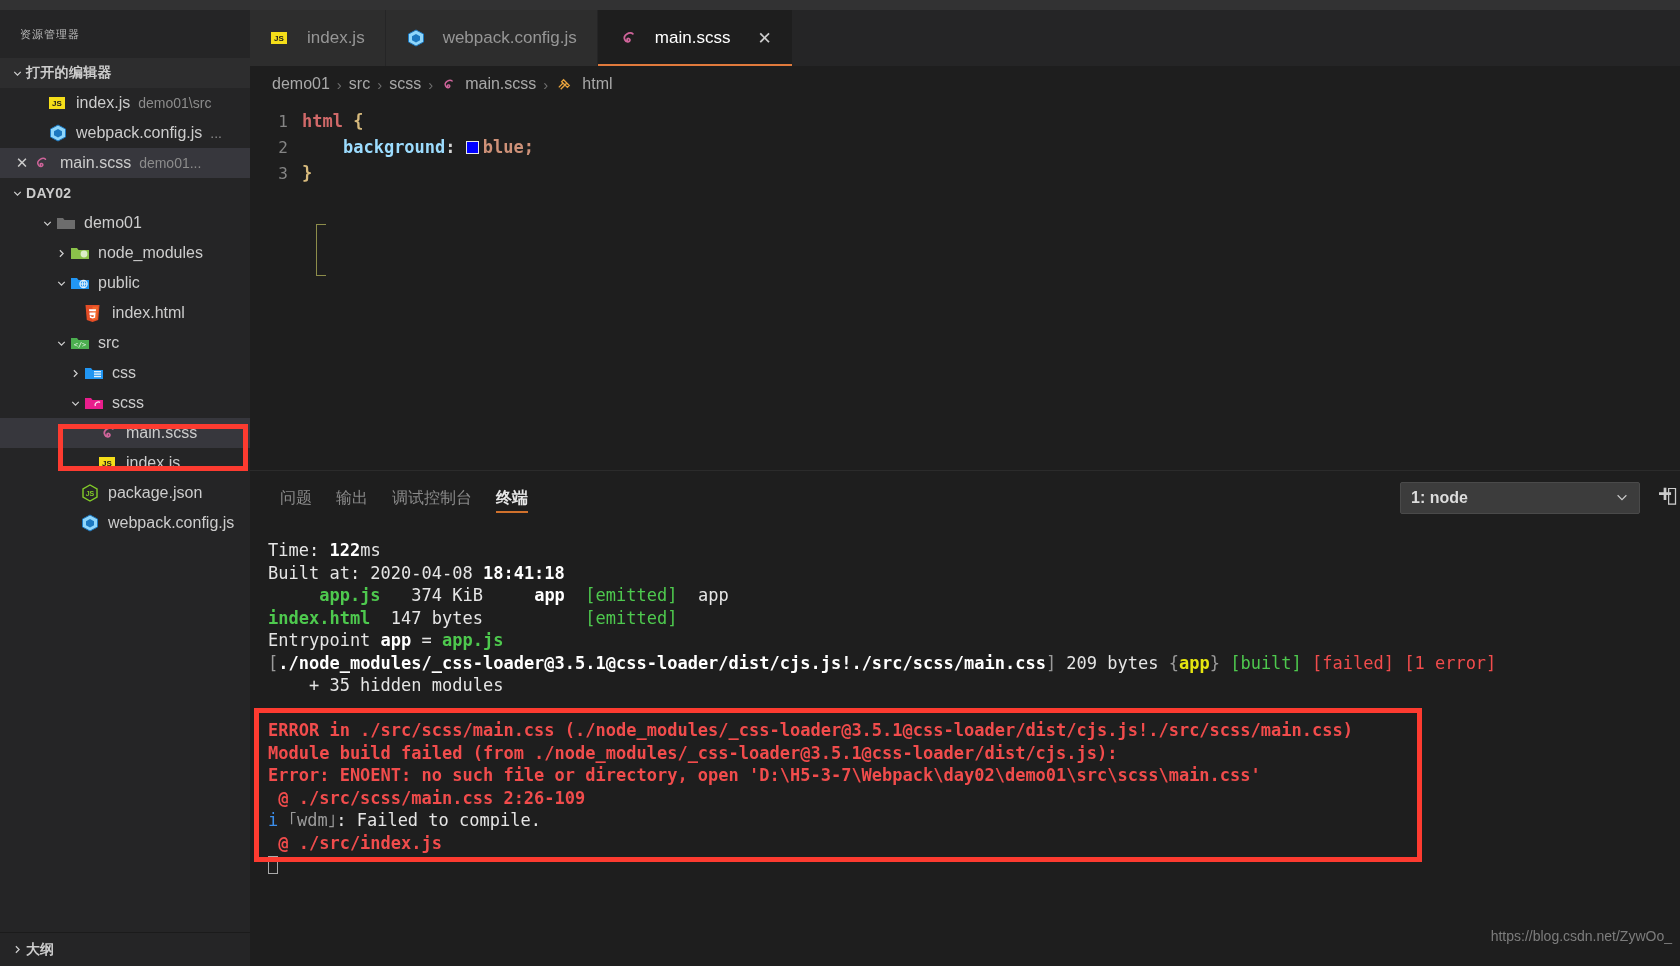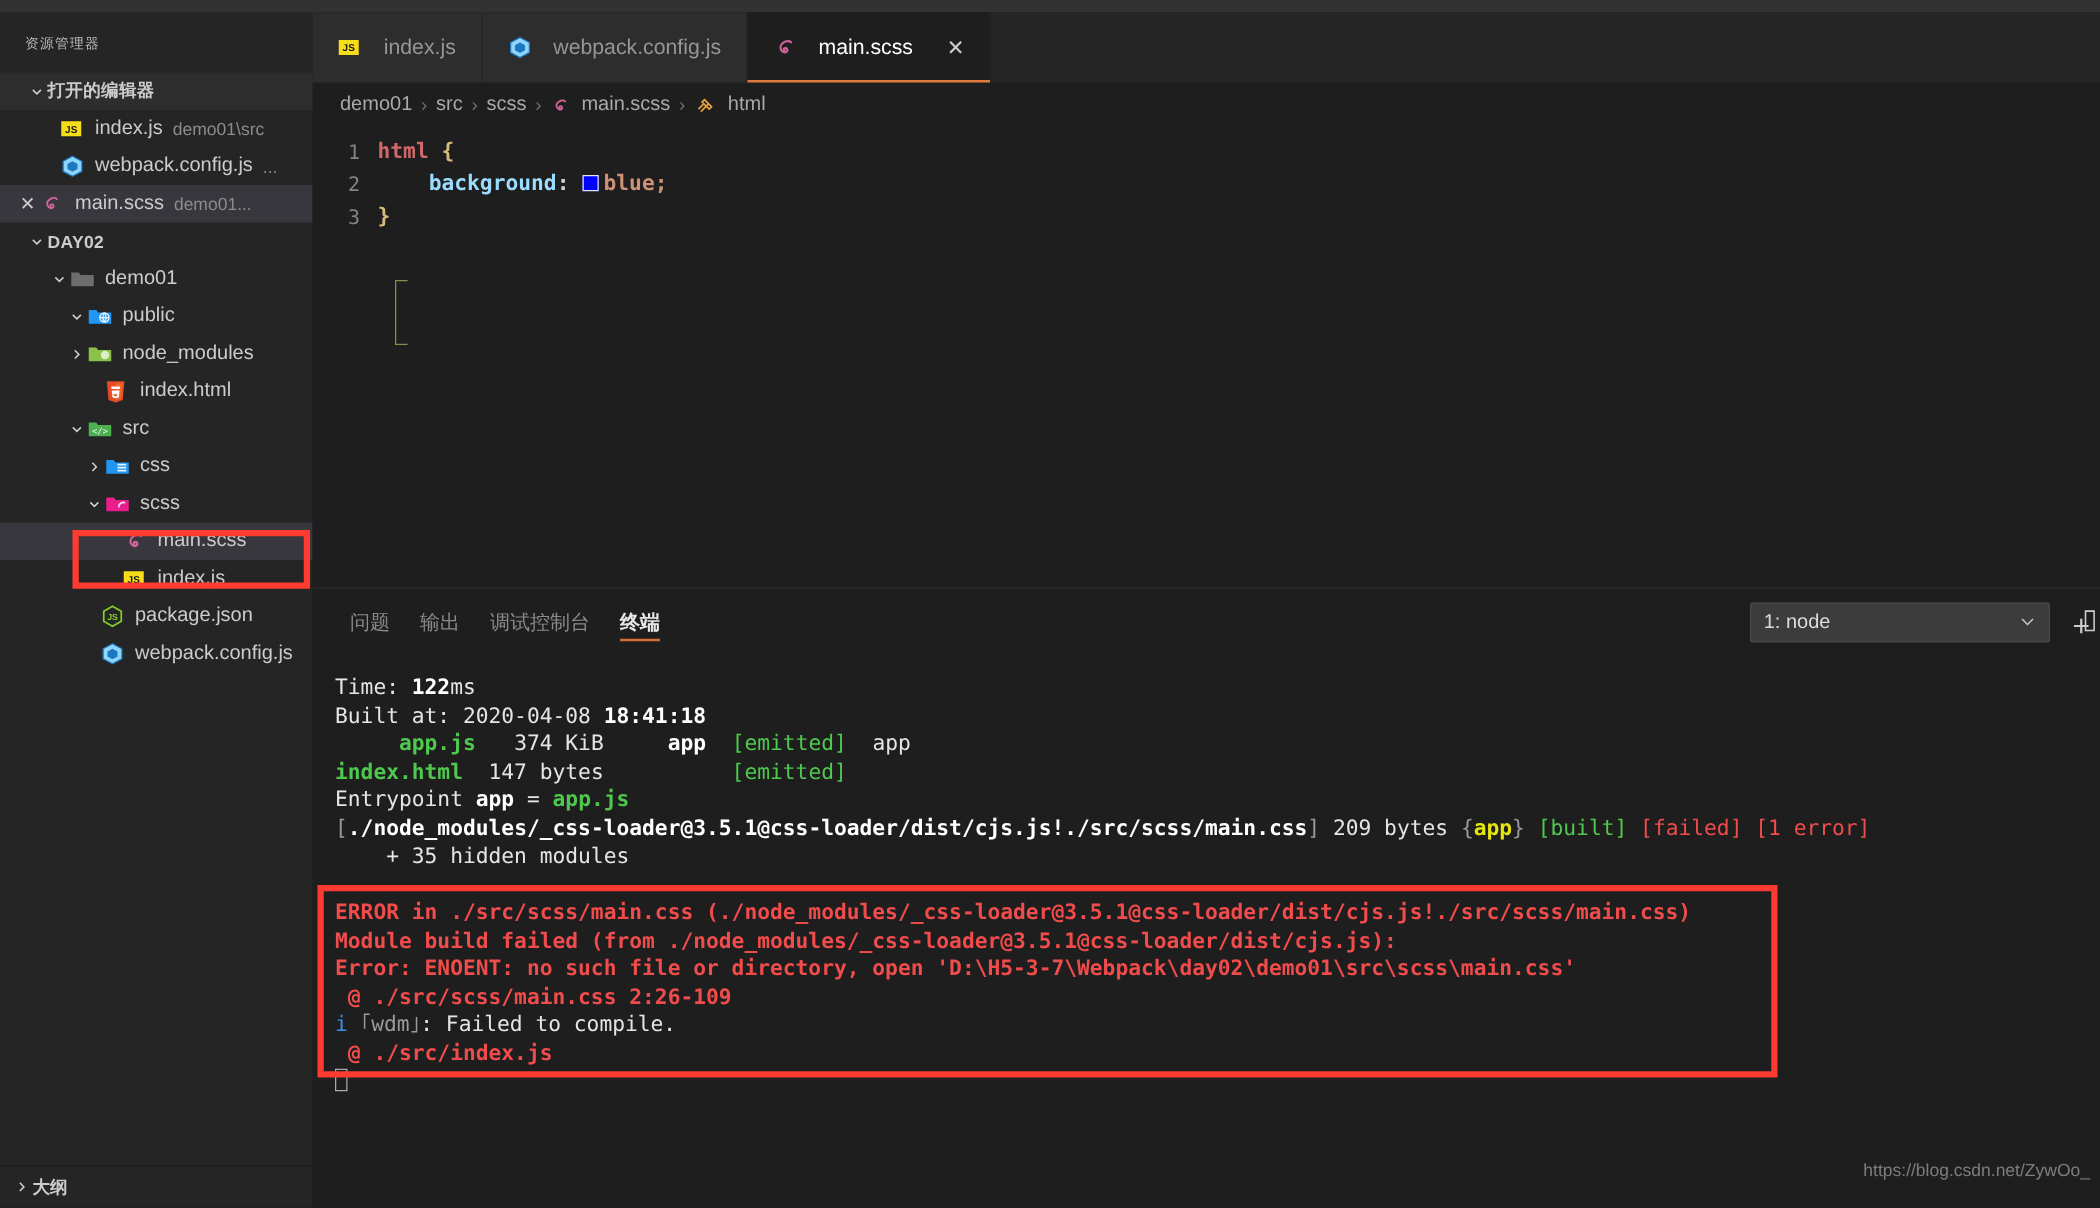--- a/index.html
+++ b/index.html
@@ -17,21 +17,21 @@
   .body-row { display:flex; flex:1 1 auto; min-height:0; }
 
   
   .sidebar { width:250px; background:#252526; display:flex; flex-direction:column; flex:0 0 250px; position:relative; }
   .sidebar-title {
     height:48px; display:flex; align-items:center; padding-left:20px;
     color:#bbbbbb; font-size:11px; letter-spacing:1px;
   }
   .section-header {
     height:30px; display:flex; align-items:center; color:#cccccc;
-    font-size:14px; font-weight:bold; padding-left:20px; letter-spacing:.3px;
+    font-size:14px; font-weight:bold; padding-left:8px; letter-spacing:.3px;
   }
   .section-header.highlight { background:#2d2d2e; }
   .chev { width:18px; height:18px; display:inline-flex; align-items:center; justify-content:center; color:#cfcfcf; font-size:12px; }
   .chev svg { display:block; }
 
   .tree { font-size:16px; color:#cccccc; }
   .row {
     height:30px; display:flex; align-items:center; white-space:nowrap;
     padding-right:6px; position:relative;
   }
@@ -83,21 +83,21 @@
   .tok-val { color:#ce9178; }
   .swatch { display:inline-block; width:13px; height:13px; background:#0000ff; border:1px solid #e8e8e8; vertical-align:-1px; margin-right:4px; }
   .block-bracket { position:absolute; left:66px; top:122px; width:10px; height:52px; border-left:1px solid #8d8d4a; border-top:1px solid #8d8d4a; border-bottom:1px solid #8d8d4a; }
 
   
   .panel { flex:0 0 496px; background:#1e1e1e; border-top:1px solid #2b2b2b; display:flex; flex-direction:column; position:relative; }
   .panel-head { height:54px; flex:0 0 54px; display:flex; align-items:center; padding-left:18px; position:relative; }
   .ptab { position:relative; color:#8a8a8a; font-size:16px; padding:0 12px; height:100%; display:flex; align-items:center; }
   .ptab.active { color:#e7e7e7; font-weight:bold; }
   .ptab.active:after { content:""; position:absolute; left:12px; right:12px; bottom:12px; height:2px; background:#d1712c; }
-  .panel-actions { margin-left:auto; display:flex; align-items:flex-end; gap:18px; padding-right:8px; }
+  .panel-actions { margin-left:auto; display:flex; align-items:flex-start; gap:18px; padding-right:8px;font-weight:bold; }
   .term-select {
     width:240px; height:32px; background:#3c3c3c; border:1px solid #4a4a4a; border-radius:2px;
     display:flex; align-items:center; padding:0 10px; color:#dcdcdc; font-size:16px;
   }
   .term-select .arr { margin-left:auto; color:#cccccc; font-size:12px; }
   .act-ic { color:#cccccc; font-size:24px; line-height:1; }
 
   .terminal {
     flex:1 1 auto; padding:14px 0 0 18px; overflow:hidden;
     font-family:"DejaVu Sans Mono", monospace; font-size:17px; line-height:22.5px; color:#cccccc;
@@ -201,46 +201,46 @@
             <svg width="20" height="16" viewBox="0 0 20 16">
                 <path d="M1 3h6l1.5 2H19v9H1z" fill="#6d6d6d"></path>
               </svg>
           </span>
           <span class="label">demo01</span>
         </div>
 
         <div class="row" style="padding-left:52px;">
           <span class="chev">
             <svg width="13" height="13" viewBox="0 0 16 16">
+                <path d="M6 4l4 4-4 4" stroke="#cfcfcf" stroke-width="1.5" fill="none"></path>
+              </svg>
+          </span>
+          <span class="ic">
+            <svg width="20" height="16" viewBox="0 0 20 16">
+                <path d="M1 3h6l1.5 2H19v9H1z" fill="#8bc34a"></path>
+                <circle cx="14" cy="9" r="3.4" fill="#dcedc8"></circle>
+              </svg>
+          </span>
+          <span class="label">node_modules</span>
+        </div>
+
+        <div class="row" style="padding-left:52px;">
+          <span class="chev">
+            <svg width="13" height="13" viewBox="0 0 16 16">
                 <path d="M4 6l4 4 4-4" stroke="#cfcfcf" stroke-width="1.5" fill="none"></path>
               </svg>
           </span>
           <span class="ic">
             <svg width="20" height="16" viewBox="0 0 20 16">
                 <path d="M1 3h6l1.5 2H19v9H1z" fill="#2196f3"></path>
                 <circle cx="13.5" cy="9" r="3.6" fill="none" stroke="#e3f2fd" stroke-width="1.2"></circle>
                 <path d="M9.9 9h7.2M13.5 5.4c1.6 2.2 1.6 5 0 7.2M13.5 5.4c-1.6 2.2-1.6 5 0 7.2" stroke="#e3f2fd" stroke-width="1" fill="none"></path>
               </svg>
           </span>
           <span class="label">public</span>
-        </div>
-
-        <div class="row" style="padding-left:52px;">
-          <span class="chev">
-            <svg width="13" height="13" viewBox="0 0 16 16">
-                <path d="M6 4l4 4-4 4" stroke="#cfcfcf" stroke-width="1.5" fill="none"></path>
-              </svg>
-          </span>
-          <span class="ic">
-            <svg width="20" height="16" viewBox="0 0 20 16">
-                <path d="M1 3h6l1.5 2H19v9H1z" fill="#8bc34a"></path>
-                <circle cx="14" cy="9" r="3.4" fill="#dcedc8"></circle>
-              </svg>
-          </span>
-          <span class="label">node_modules</span>
         </div>
 
         <div class="row" style="padding-left:84px;">
           <span class="ic">
             <svg width="17" height="19" viewBox="0 0 17 19">
                 <path d="M1.5 1h14l-1.3 15L8.5 18 2.8 16z" fill="#e44d26"></path>
                 <path d="M8.5 2.6v13.8l4.5-1.5L14.1 2.6z" fill="#f16529"></path>
                 <path d="M5 5.2h7l-.2 2H5.2zM5.4 8.4h6.2l-.5 5.3-2.6.8-2.6-.8-.18-2h1.5l.1 1 1.2.35 1.2-.35.13-1.4H5.6z" fill="#fff"></path>
               </svg>
           </span>

